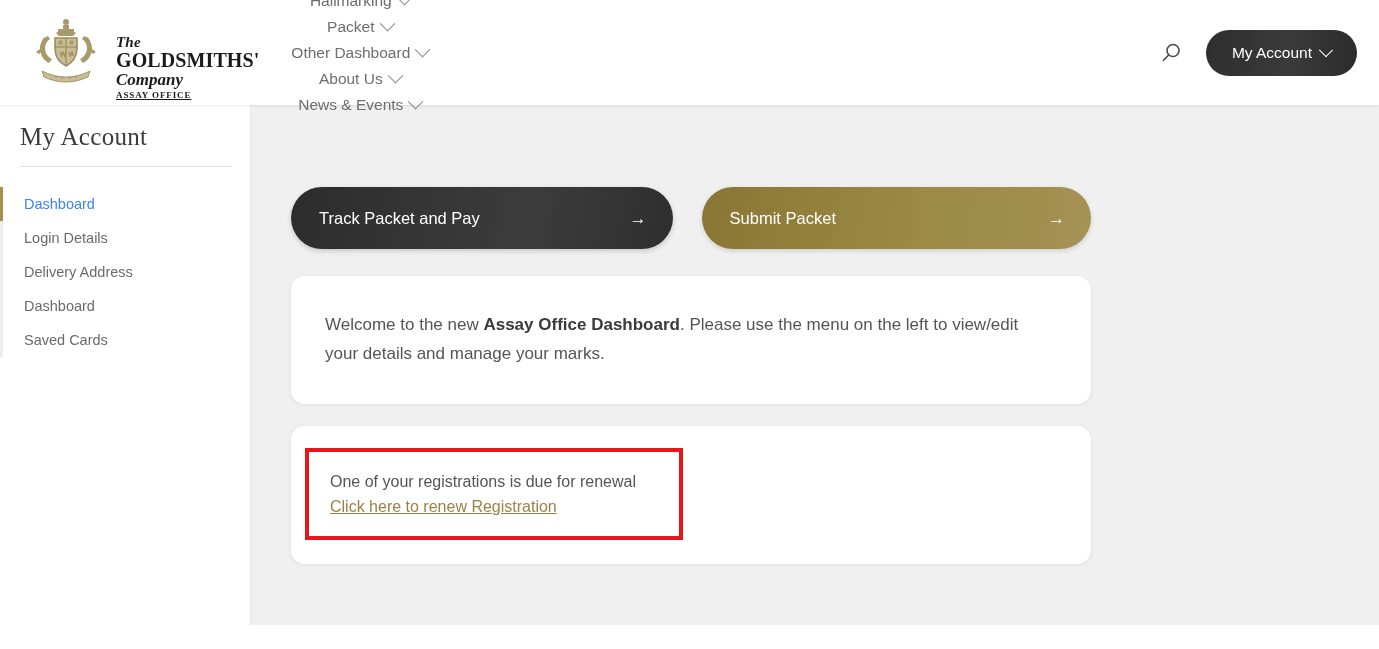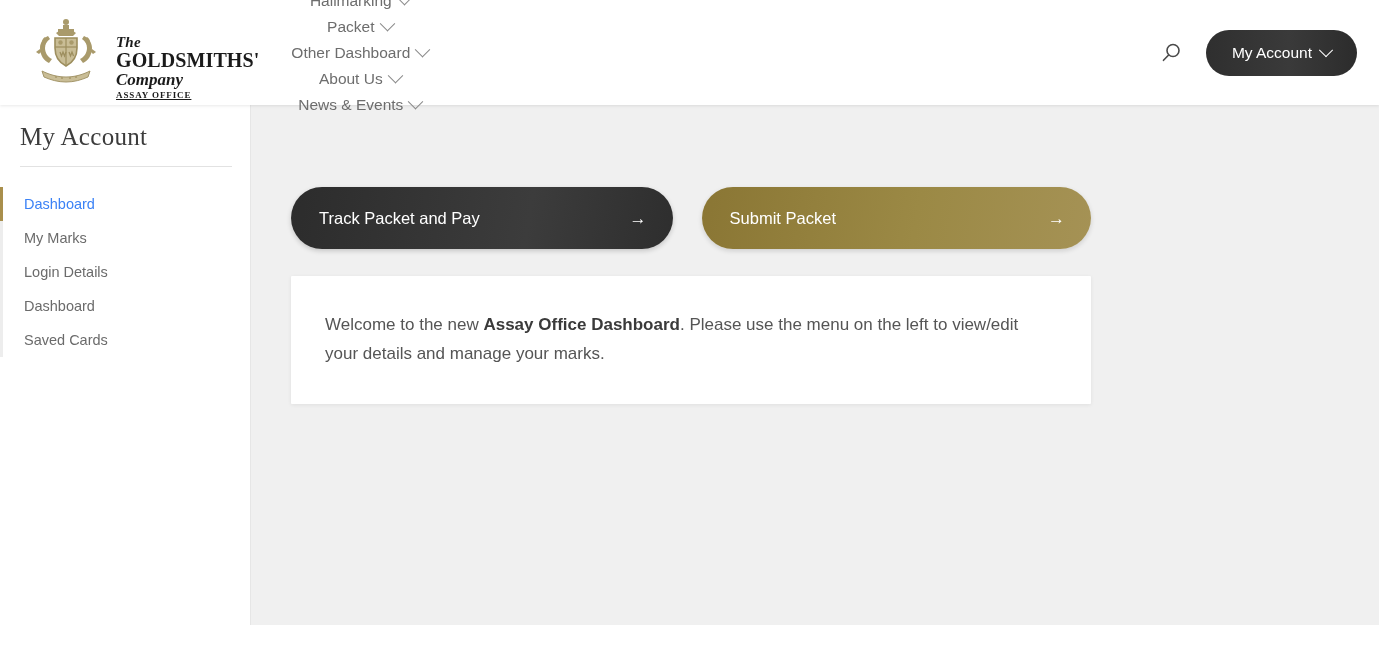--- a/index.html
+++ b/index.html
@@ -184,21 +184,21 @@
     box-shadow: 0 2px 5px rgba(0,0,0,.18);
   }
   .pill-gold {
     width: 398px;
     background: linear-gradient(100deg, #8a7634 0%, #9b8945 55%, #a59255 100%);
     box-shadow: 0 2px 5px rgba(0,0,0,.14);
   }
 
   .card {
     background: #ffffff;
-    border-radius: 1px;
+    border-radius: 14px;
     box-shadow: 0 1px 4px rgba(0,0,0,.07);
     width: 800px;
     margin-bottom: 22px;
   }
   .card-welcome { padding: 34px 38px 36px 34px; }
   .welcome-text {
     font-size: 17px;
     color: #555555;
     line-height: 1.72;
   }
@@ -306,24 +306,24 @@
 <div class="page-body">
 
   <aside class="sidebar">
     <div class="sidebar-title">My Account</div>
     <div class="sidebar-divider"></div>
     <nav class="sidebar-nav">
       <div class="side-item active">
         <span>Dashboard</span>
       </div>
       <div class="side-item">
-        <span>My Marks</span>
+        <span>Login Details</span>
       </div>
       <div class="side-item">
-        <span>Login Details</span>
+        <span>Delivery Address</span>
       </div>
       <div class="side-item">
         <span>Dashboard</span>
       </div>
       <div class="side-item">
         <span>Saved Cards</span>
       </div>
     </nav>
   </aside>
 
@@ -340,16 +340,22 @@
           <span class="arrow">→</span>
         </button>
       </div>
 
       <section class="card card-welcome">
         <p class="welcome-text">
           <span>Welcome to the new </span><b>Assay Office Dashboard</b><span>. Please use the menu on the left to view/edit your details and manage your marks.</span>
         </p>
       </section>
 
+      <section class="card card-renewal">
+        <div class="alert-box">
+          <div class="alert-line">One of your registrations is due for renewal</div>
+          <a class="alert-link">Click here to renew Registration</a>
+        </div>
+      </section>
 
     </div>
   </main>
 </div>
 
 </body></html>

